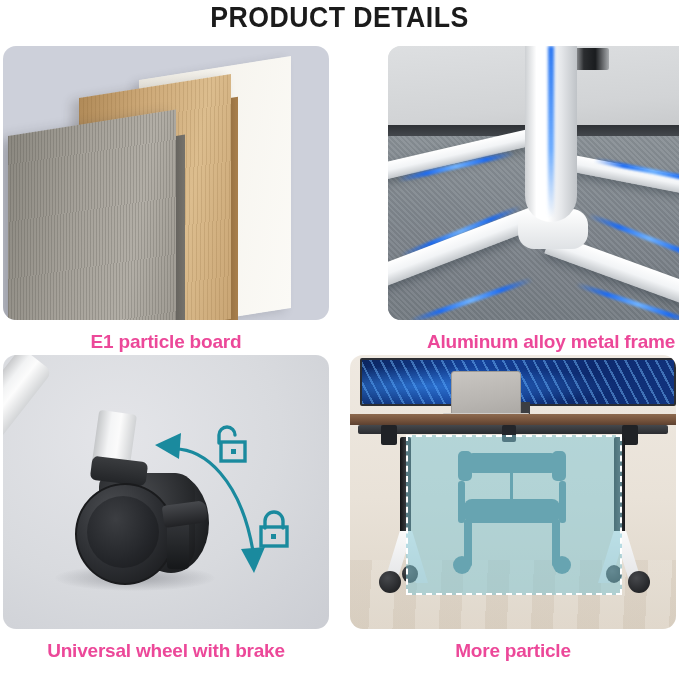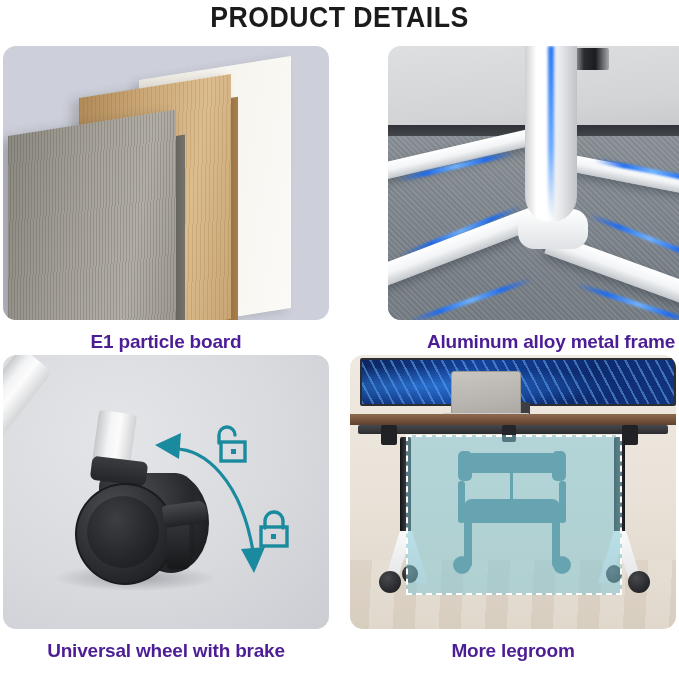--- a/index.html
+++ b/index.html
@@ -53,21 +53,21 @@
     border-radius: 13px;
     overflow: hidden;
   }
 
   .caption {
     margin-top: 8px;
     width: 326px;
     text-align: center;
     font-size: 19px;
     font-weight: bold;
-    color: #4c1d95;
+    color: #ec4899;
     line-height: 28px;
     letter-spacing: -0.2px;
   }
 
   
   .p-boards {
     background: #cdd0da;
   }
   .board {
     position: absolute;
@@ -568,16 +568,16 @@
           <rect x="104" y="72" width="8" height="48" rx="3"></rect>
           <rect x="10" y="34" width="7" height="42" rx="3"></rect>
           <rect x="111" y="34" width="7" height="42" rx="3"></rect>
           <circle cx="14" cy="118" r="9"></circle>
           <circle cx="114" cy="118" r="9"></circle>
         </g>
       </svg>
 
       <div class="lr-highlight"></div>
     </div>
-    <div class="caption">More legroom</div>
+    <div class="caption">More particle</div>
   </div>
 
 </div>
 
 </body></html>

